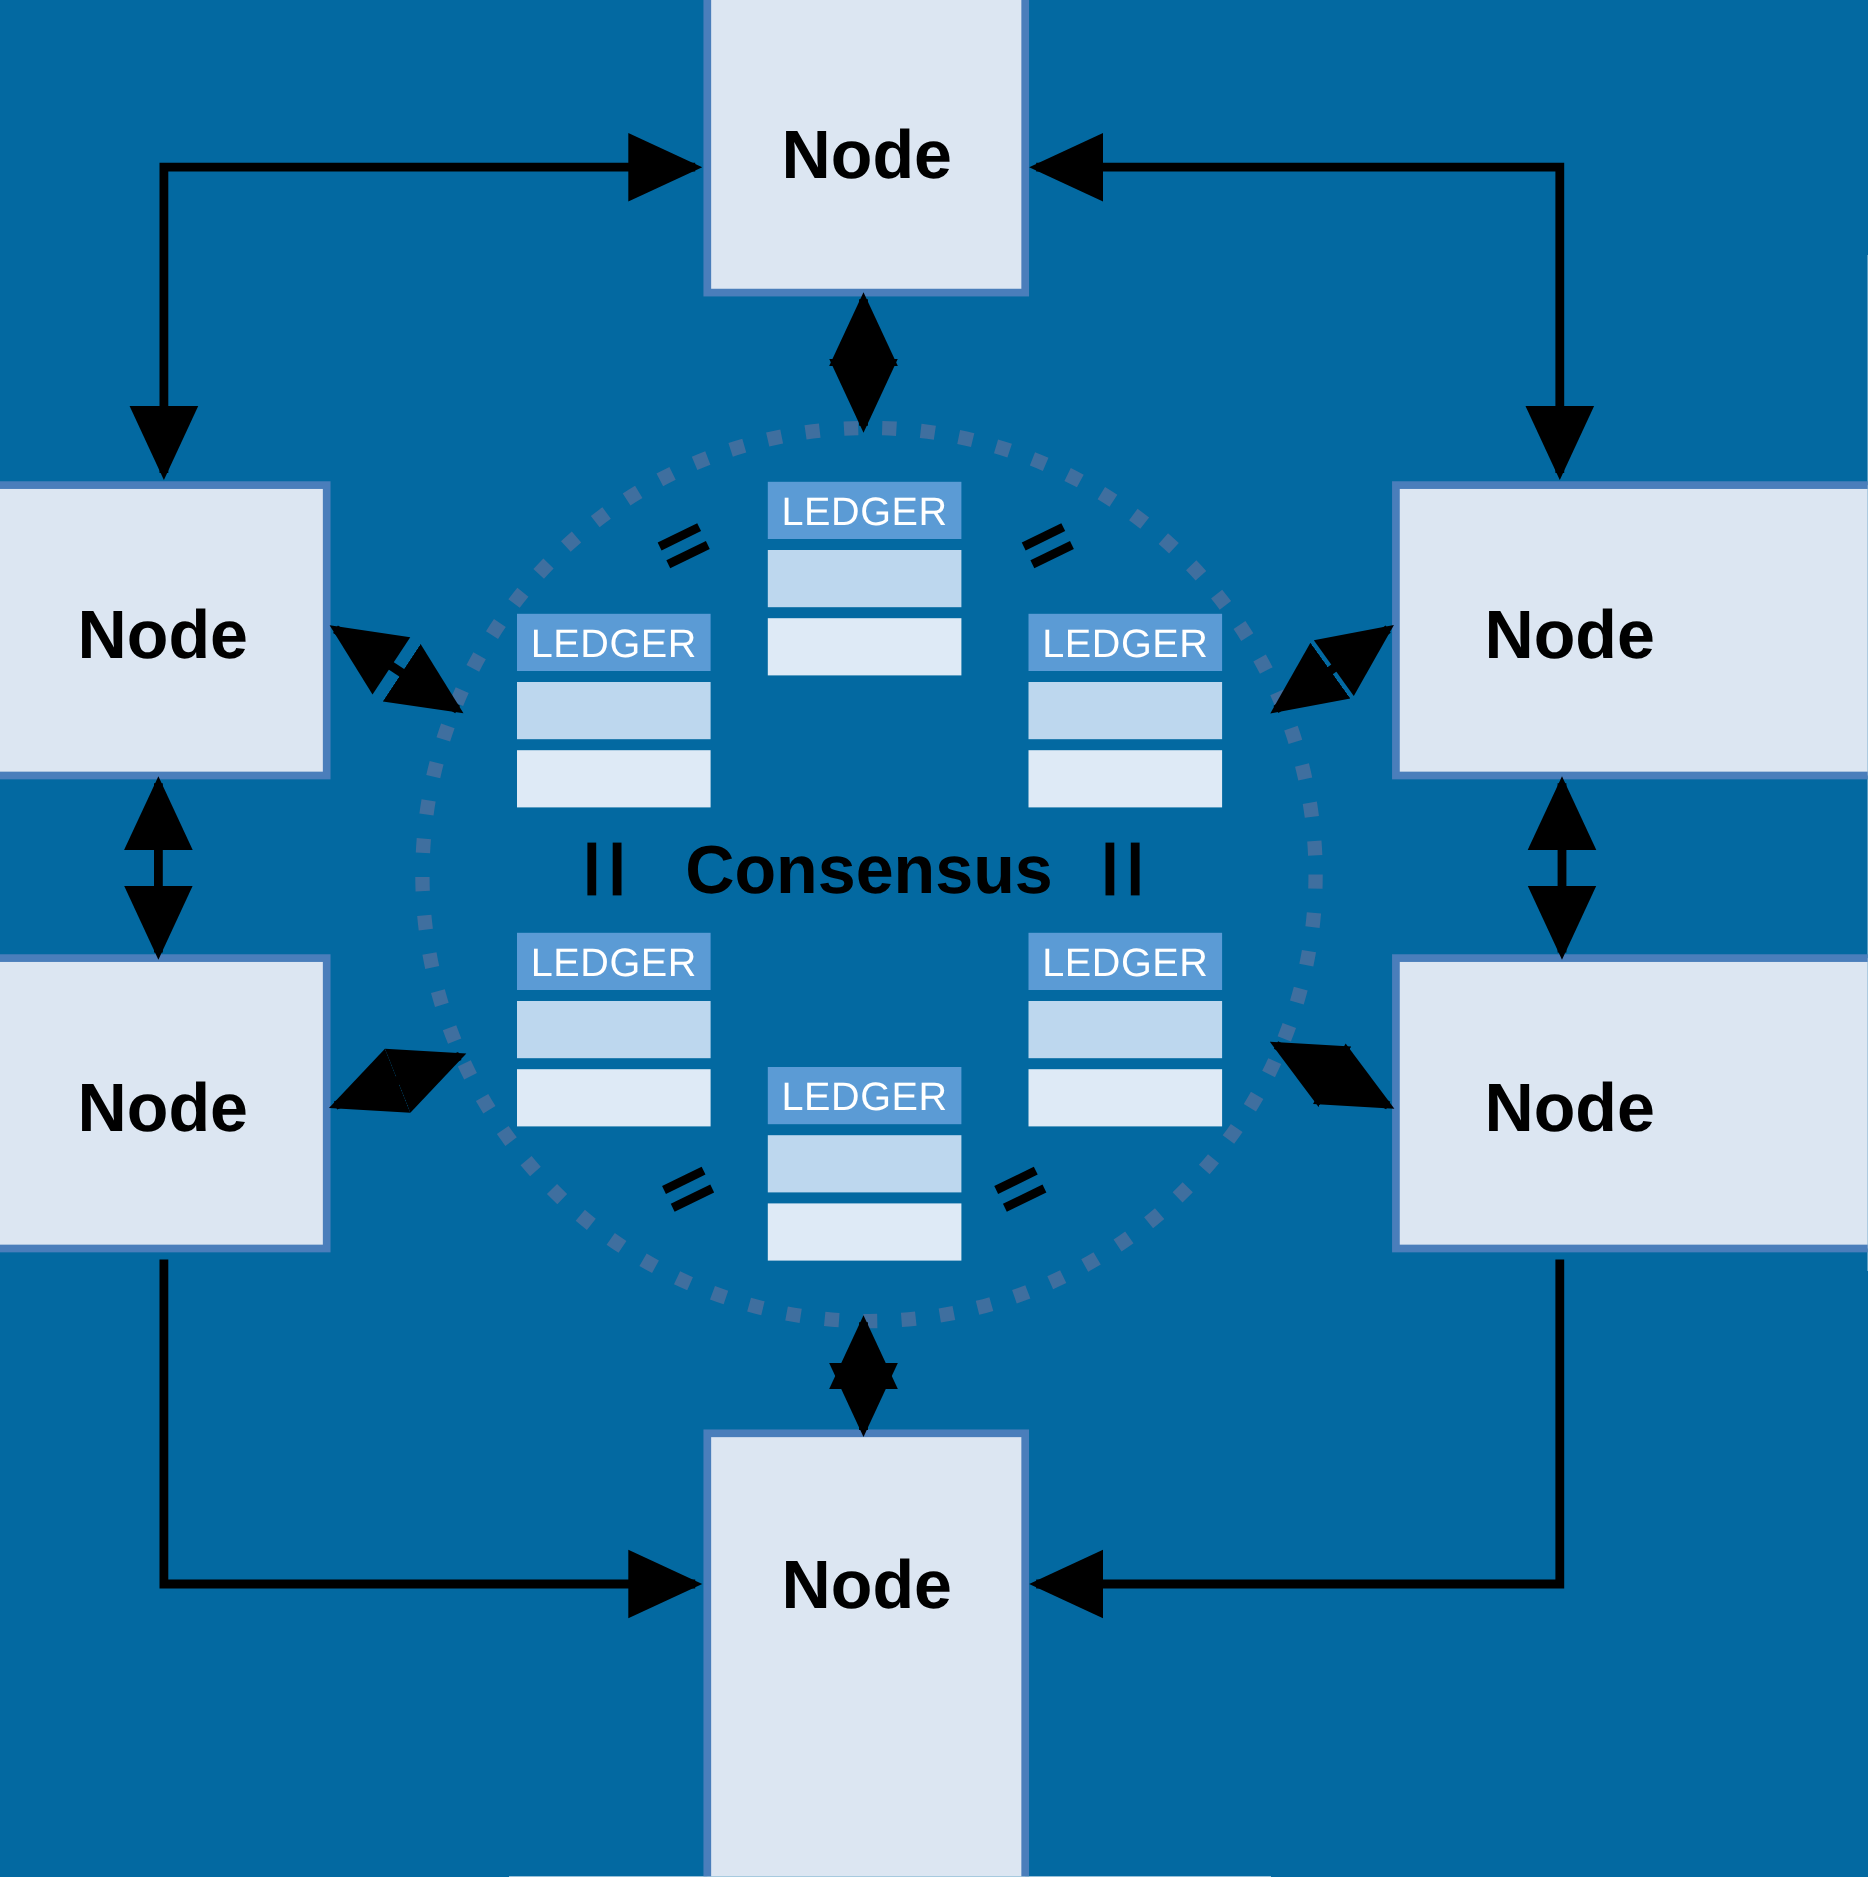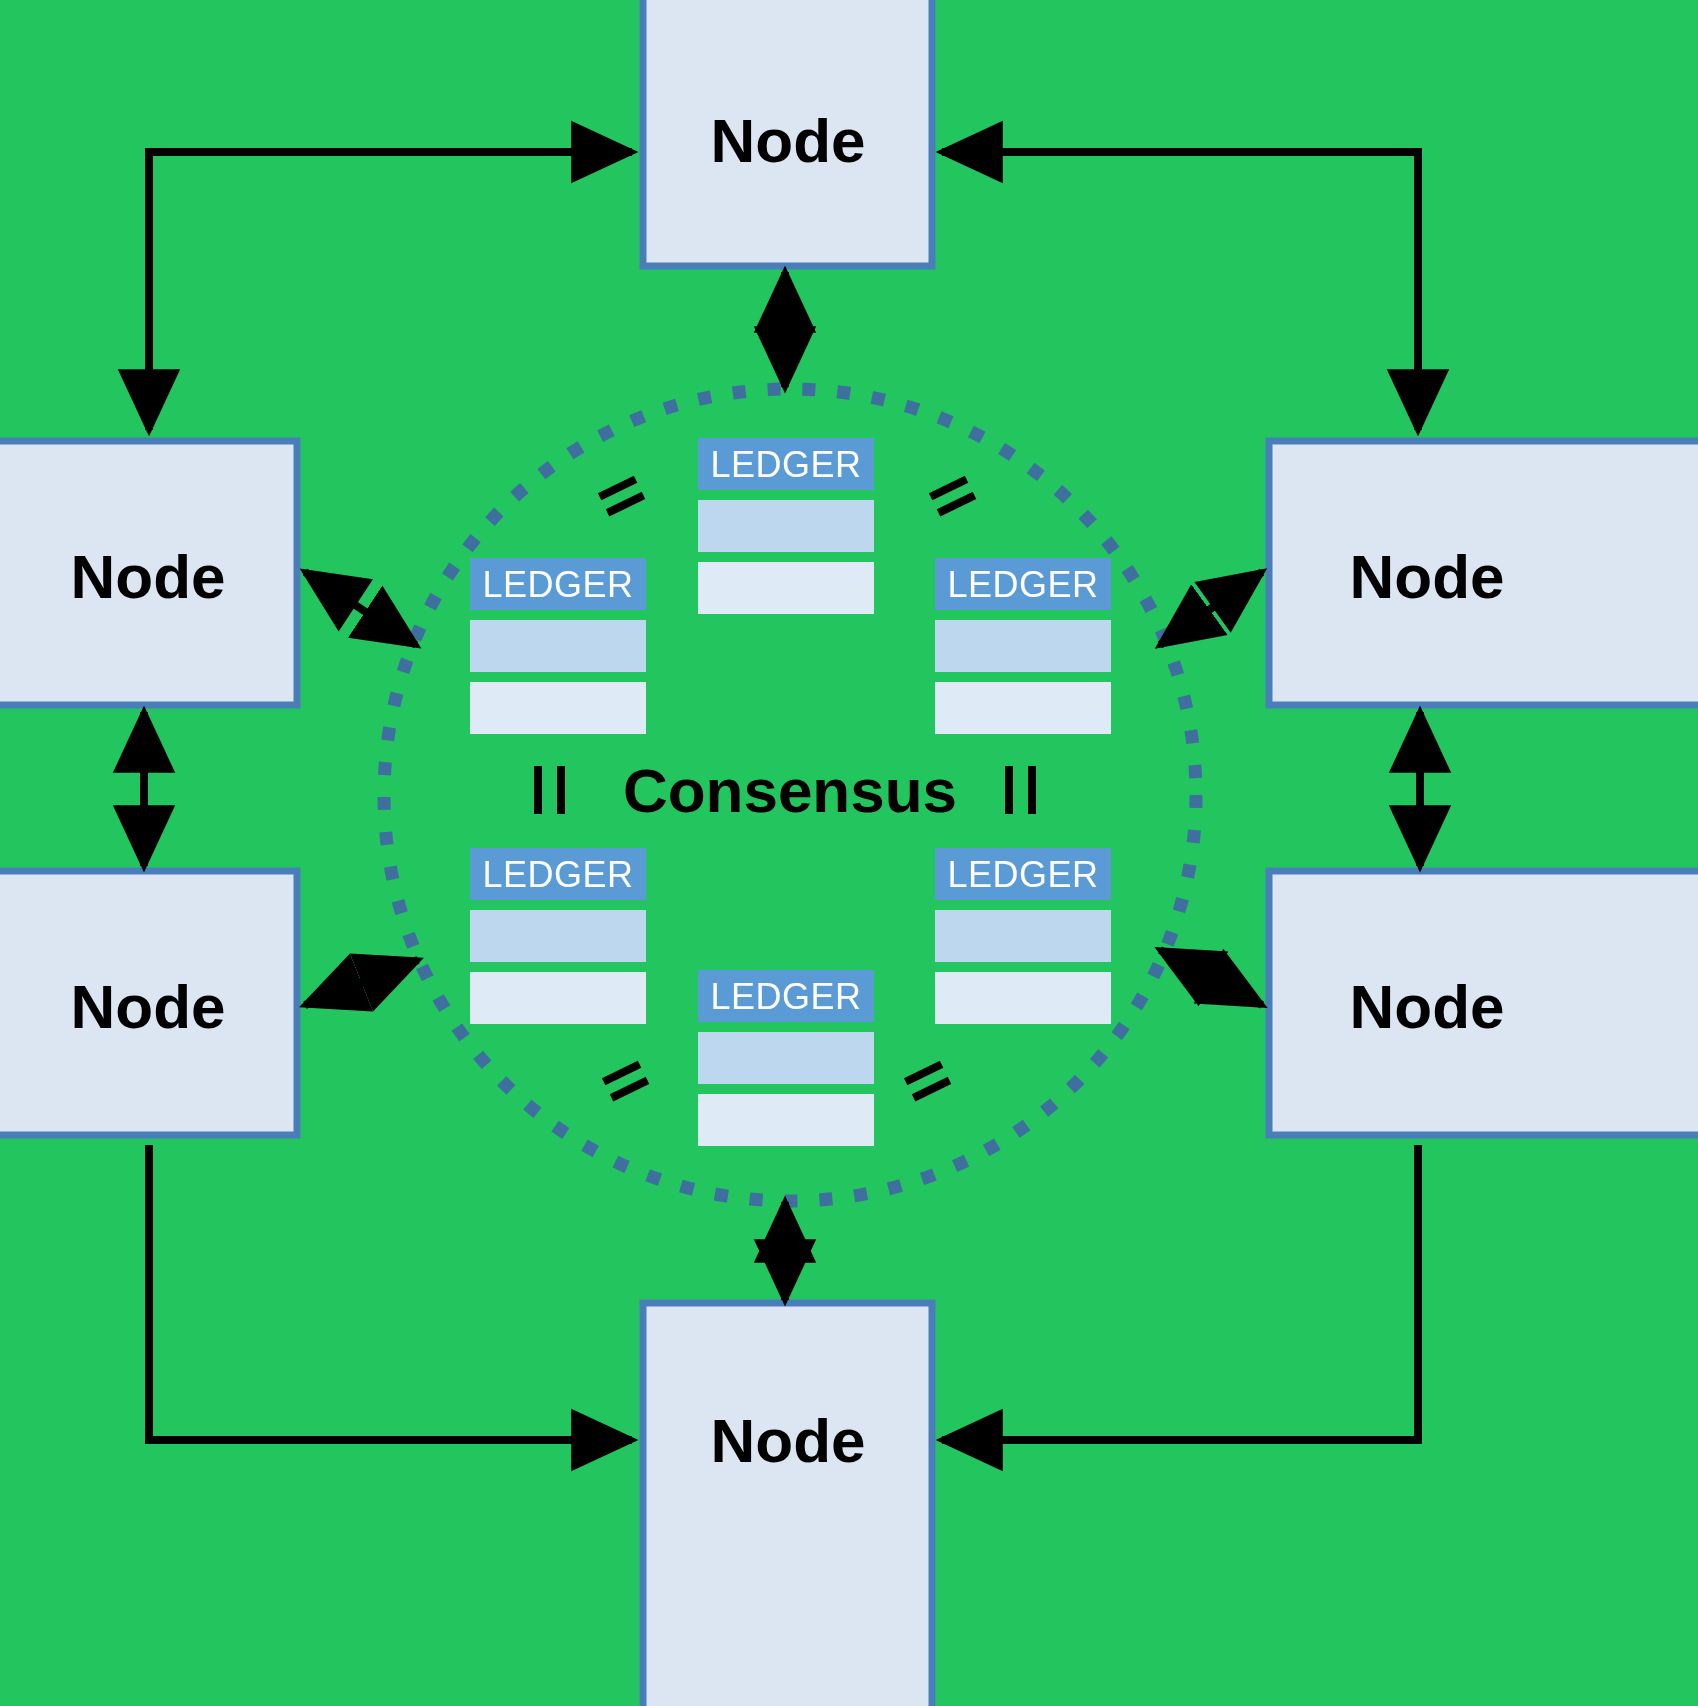--- a/index.html
+++ b/index.html
@@ -10,21 +10,21 @@
   body {
     width: 1698px;
     height: 1706px;
     font-family: "Liberation Sans", sans-serif;
     overflow: hidden;
   }
   #diagram-root {
     position: relative;
     width: 1698px;
     height: 1706px;
-    background: #22c55e;
+    background: #0369a1;
   }
   svg.layer {
     position: absolute;
     top: 0;
     left: 0;
     width: 1698px;
     height: 1706px;
   }
   .node-label {
     font-family: "Liberation Sans", sans-serif;

